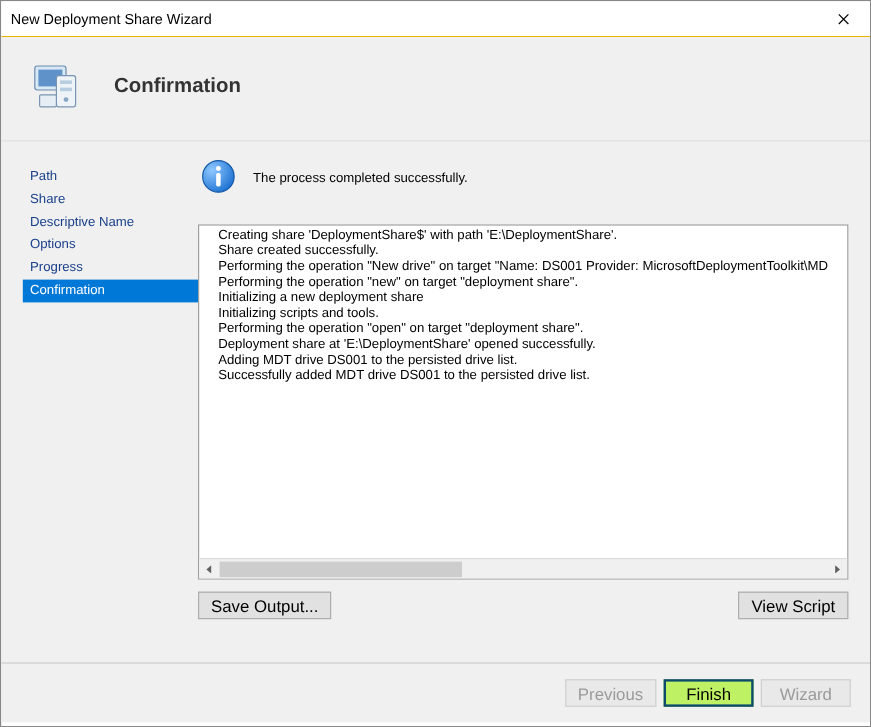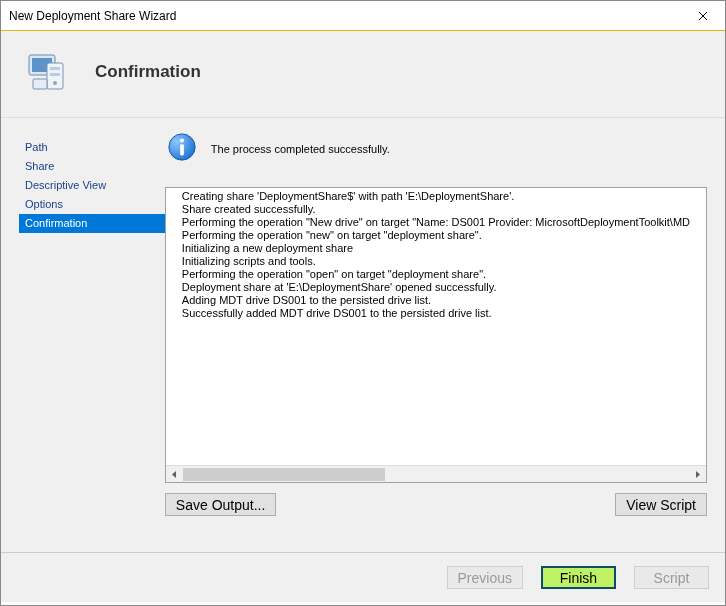--- a/index.html
+++ b/index.html
@@ -155,21 +155,21 @@
       background: #bef264;
     }
     .footer-region {
       background: #f0f0f0;
       border-top: 1px solid #ccc;
       height: 50px;
       display: flex;
       align-items: center;
       justify-content: flex-end;
       padding: 0 16px;
-      gap: 18px;
+      gap: 6px;
     }
     .footer-region .btn { min-width: 75px; }
   </style>
 </head>
 <body>
 
 <div class="titlebar">
   <span class="titlebar-text">New Deployment Share Wizard</span>
   <div class="close-btn">
     <svg width="10" height="10" viewBox="0 0 10 10">
@@ -190,22 +190,23 @@
       <rect x="6" y="30" width="14" height="10" rx="1" fill="#e6edf5" stroke="#7a95b3"></rect>
     </svg>
   </div>
   <div class="header-title">Confirmation</div>
 </div>
 
 <div class="body-region">
   <div class="step-list">
     <div class="step-item">Path</div>
     <div class="step-item">Share</div>
-    <div class="step-item">Descriptive View</div>
+    <div class="step-item">Descriptive Name</div>
     <div class="step-item">Options</div>
+    <div class="step-item">Progress</div>
     <div class="step-item selected">Confirmation</div>
   </div>
 
   <div class="content-pane">
     <div class="status-row">
       <span>
         <svg width="30" height="30" viewBox="0 0 32 32">
           <defs>
             <radialGradient id="ig" cx="30%" cy="30%" r="80%">
               <stop offset="0%" stop-color="#8fc8ff"></stop>
@@ -251,14 +252,14 @@
     <div class="action-row">
       <button class="btn">Save Output...</button>
       <button class="btn">View Script</button>
     </div>
   </div>
 </div>
 
 <div class="footer-region">
   <button class="btn" disabled="">Previous</button>
   <button class="btn default">Finish</button>
-  <button class="btn" disabled="">Script</button>
+  <button class="btn" disabled="">Wizard</button>
 </div>
 
 </body></html>

